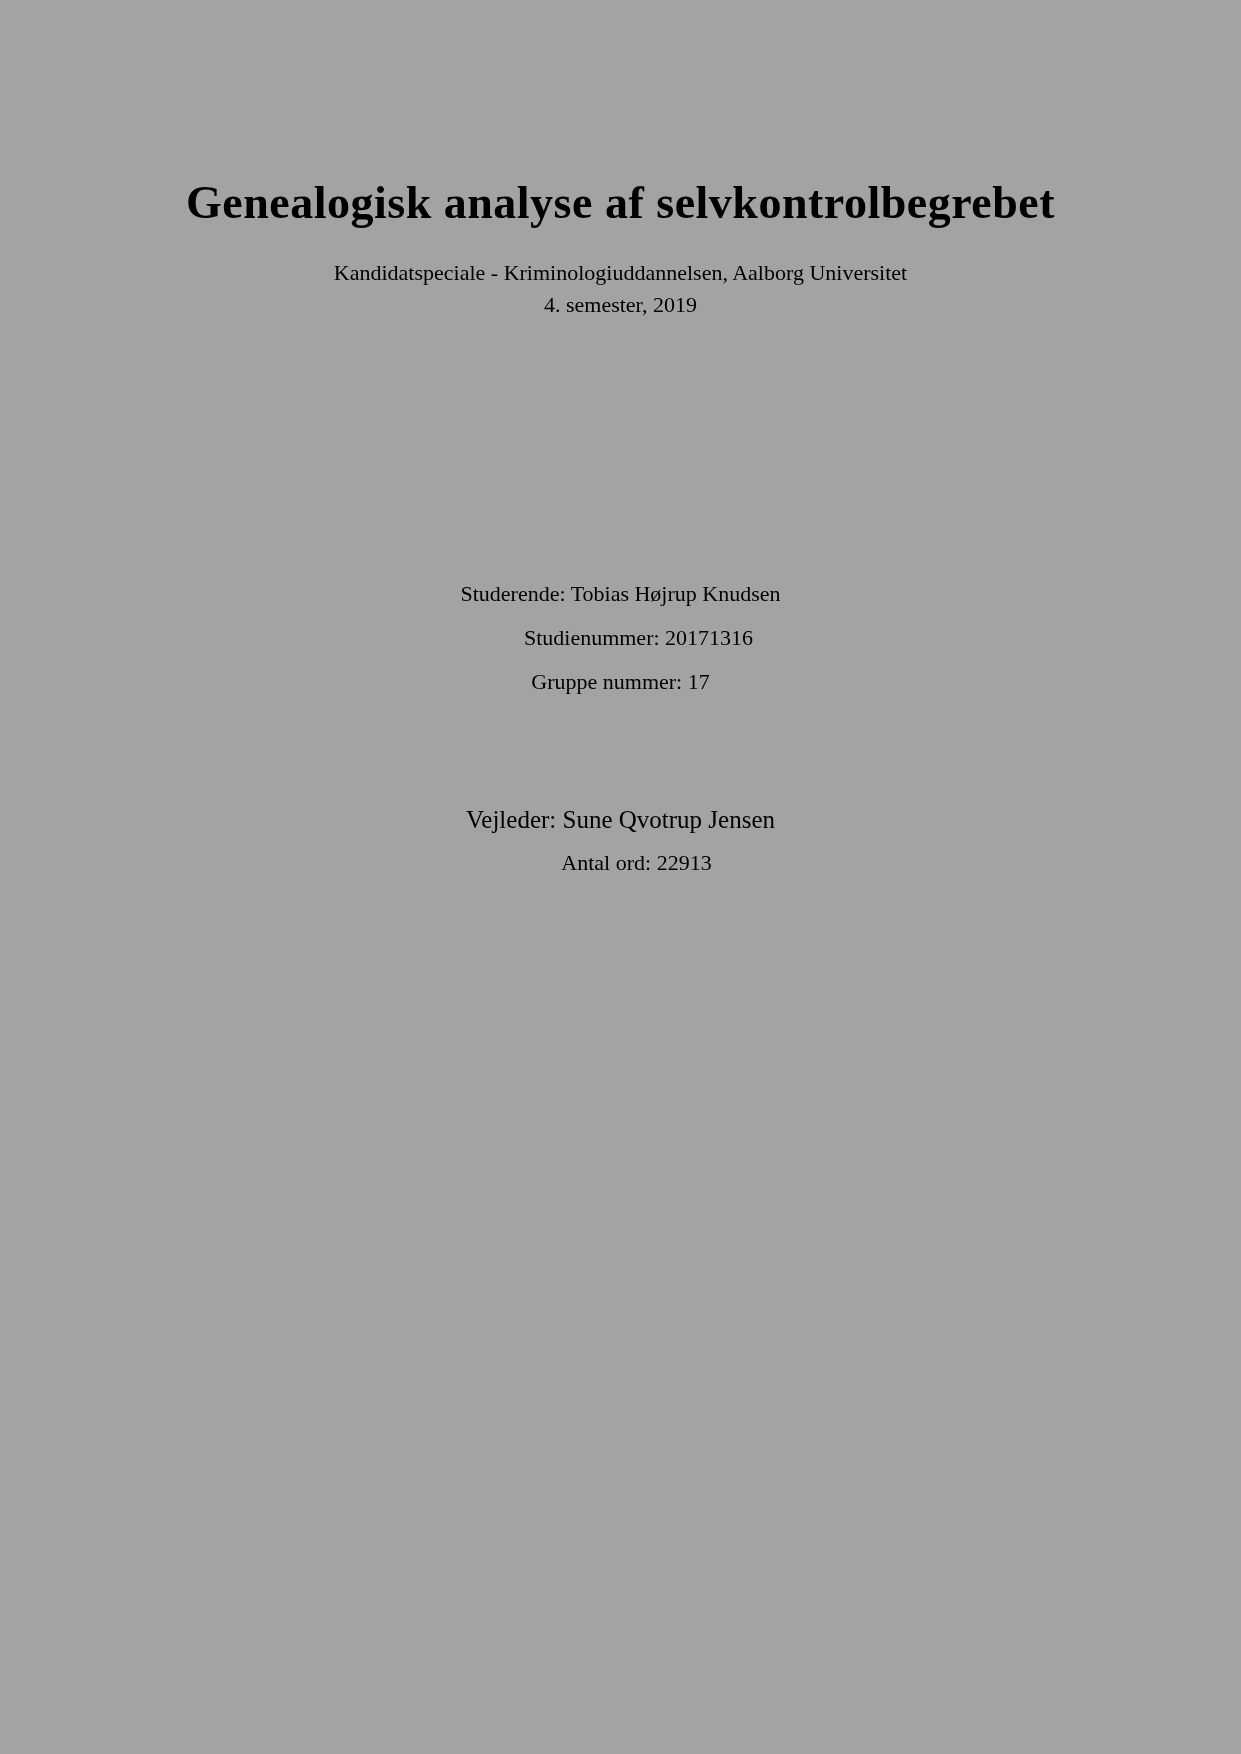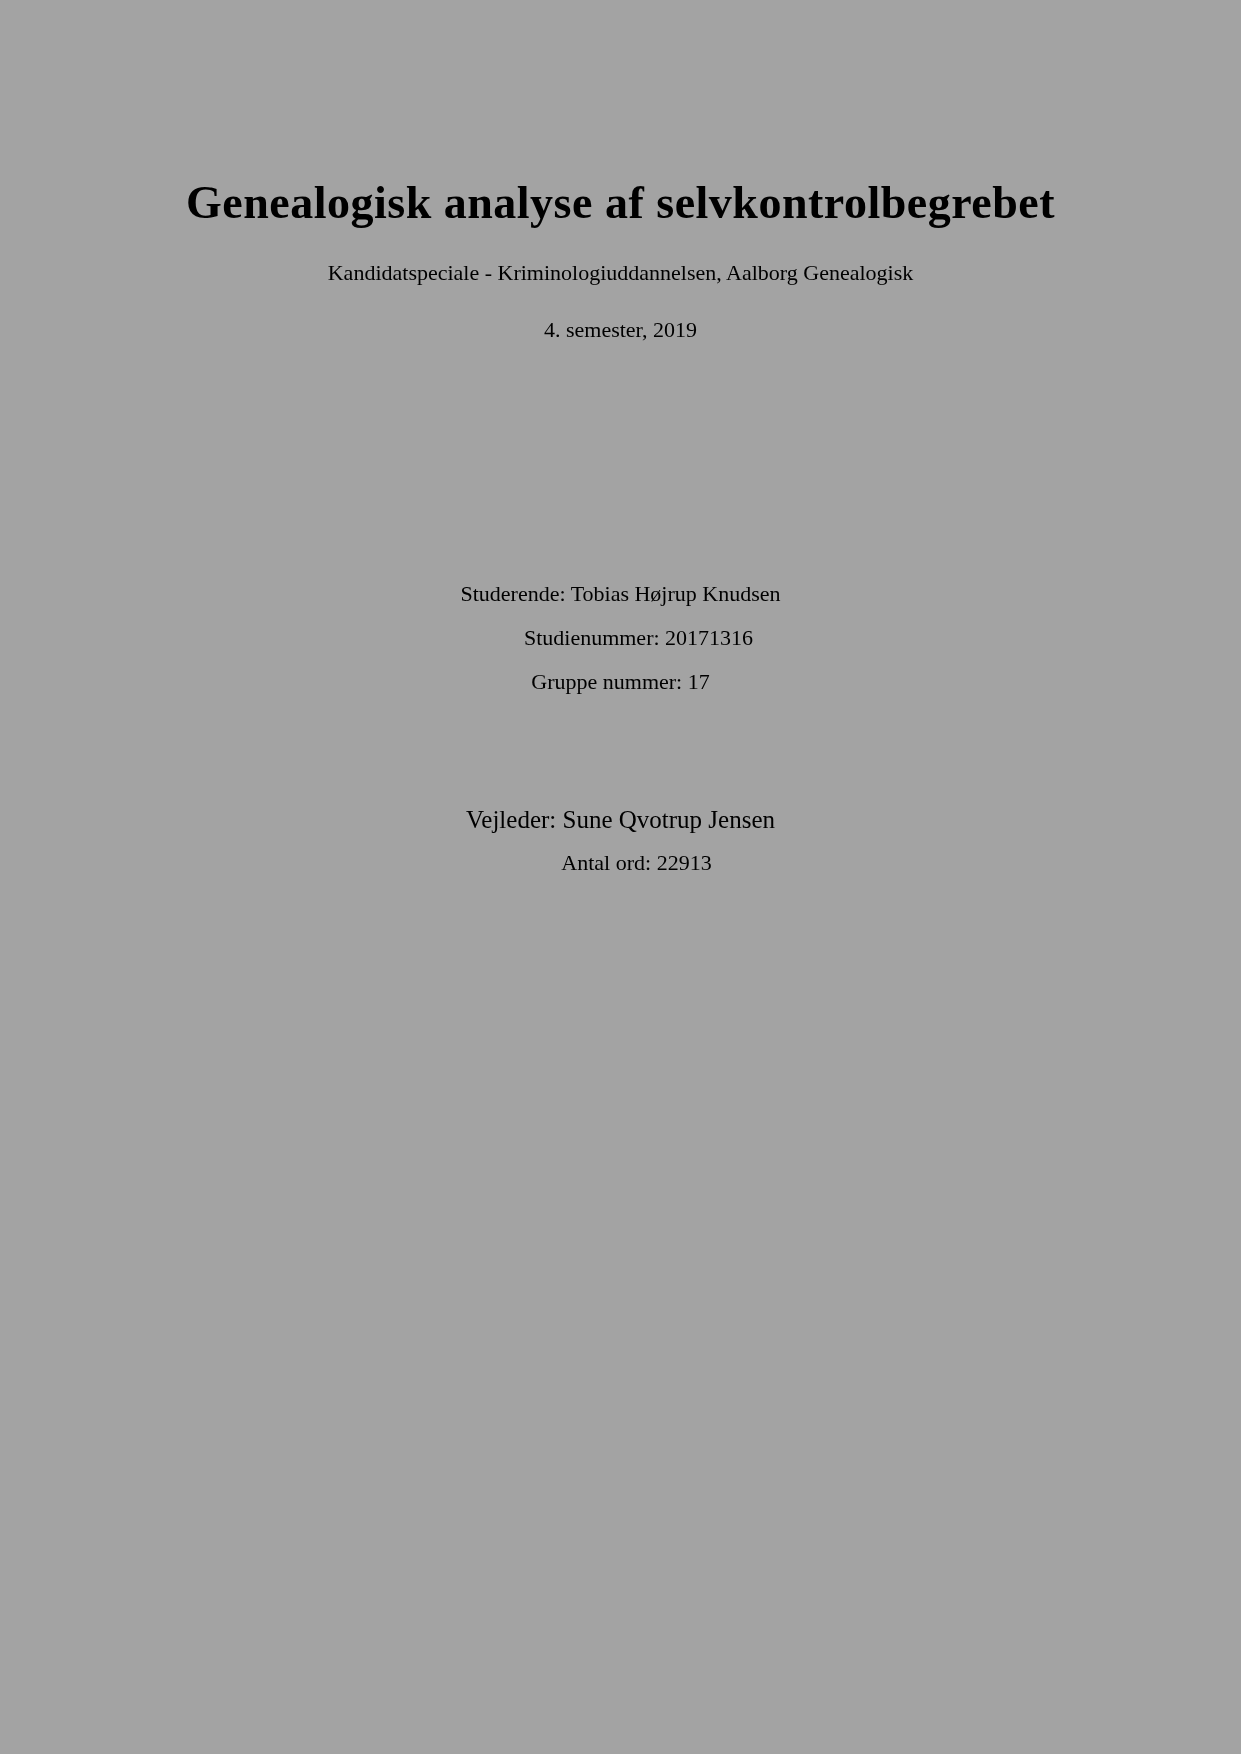--- a/index.html
+++ b/index.html
@@ -28,21 +28,21 @@
     top: 176px;
     font-size: 46px;
     font-weight: 700;
     letter-spacing: 0.5px;
   }
   .doc-subtitle {
     top: 260px;
     font-size: 22px;
   }
   .doc-semester {
-    top: 317px;
+    top: 292px;
     font-size: 22px;
   }
   .student-line {
     top: 581px;
     font-size: 22px;
   }
   .studienummer-line {
     top: 625px;
     font-size: 22px;
     margin-left: 36px;
@@ -61,21 +61,21 @@
     margin-left: 32px;
   }
 </style>
 </head>
 <body>
 
 <div class="page">
 
   <div class="centered-line doc-title">Genealogisk analyse af selvkontrolbegrebet</div>
 
-  <div class="centered-line doc-subtitle">Kandidatspeciale - Kriminologiuddannelsen, Aalborg Genealogisk</div>
+  <div class="centered-line doc-subtitle">Kandidatspeciale - Kriminologiuddannelsen, Aalborg Universitet</div>
 
   <div class="centered-line doc-semester">4. semester, 2019</div>
 
   <div class="centered-line student-line">Studerende: Tobias Højrup Knudsen</div>
 
   <div class="centered-line studienummer-line">Studienummer: 20171316</div>
 
   <div class="centered-line gruppe-line">Gruppe nummer: 17</div>
 
   <div class="centered-line vejleder-line">Vejleder: Sune Qvotrup Jensen</div>

